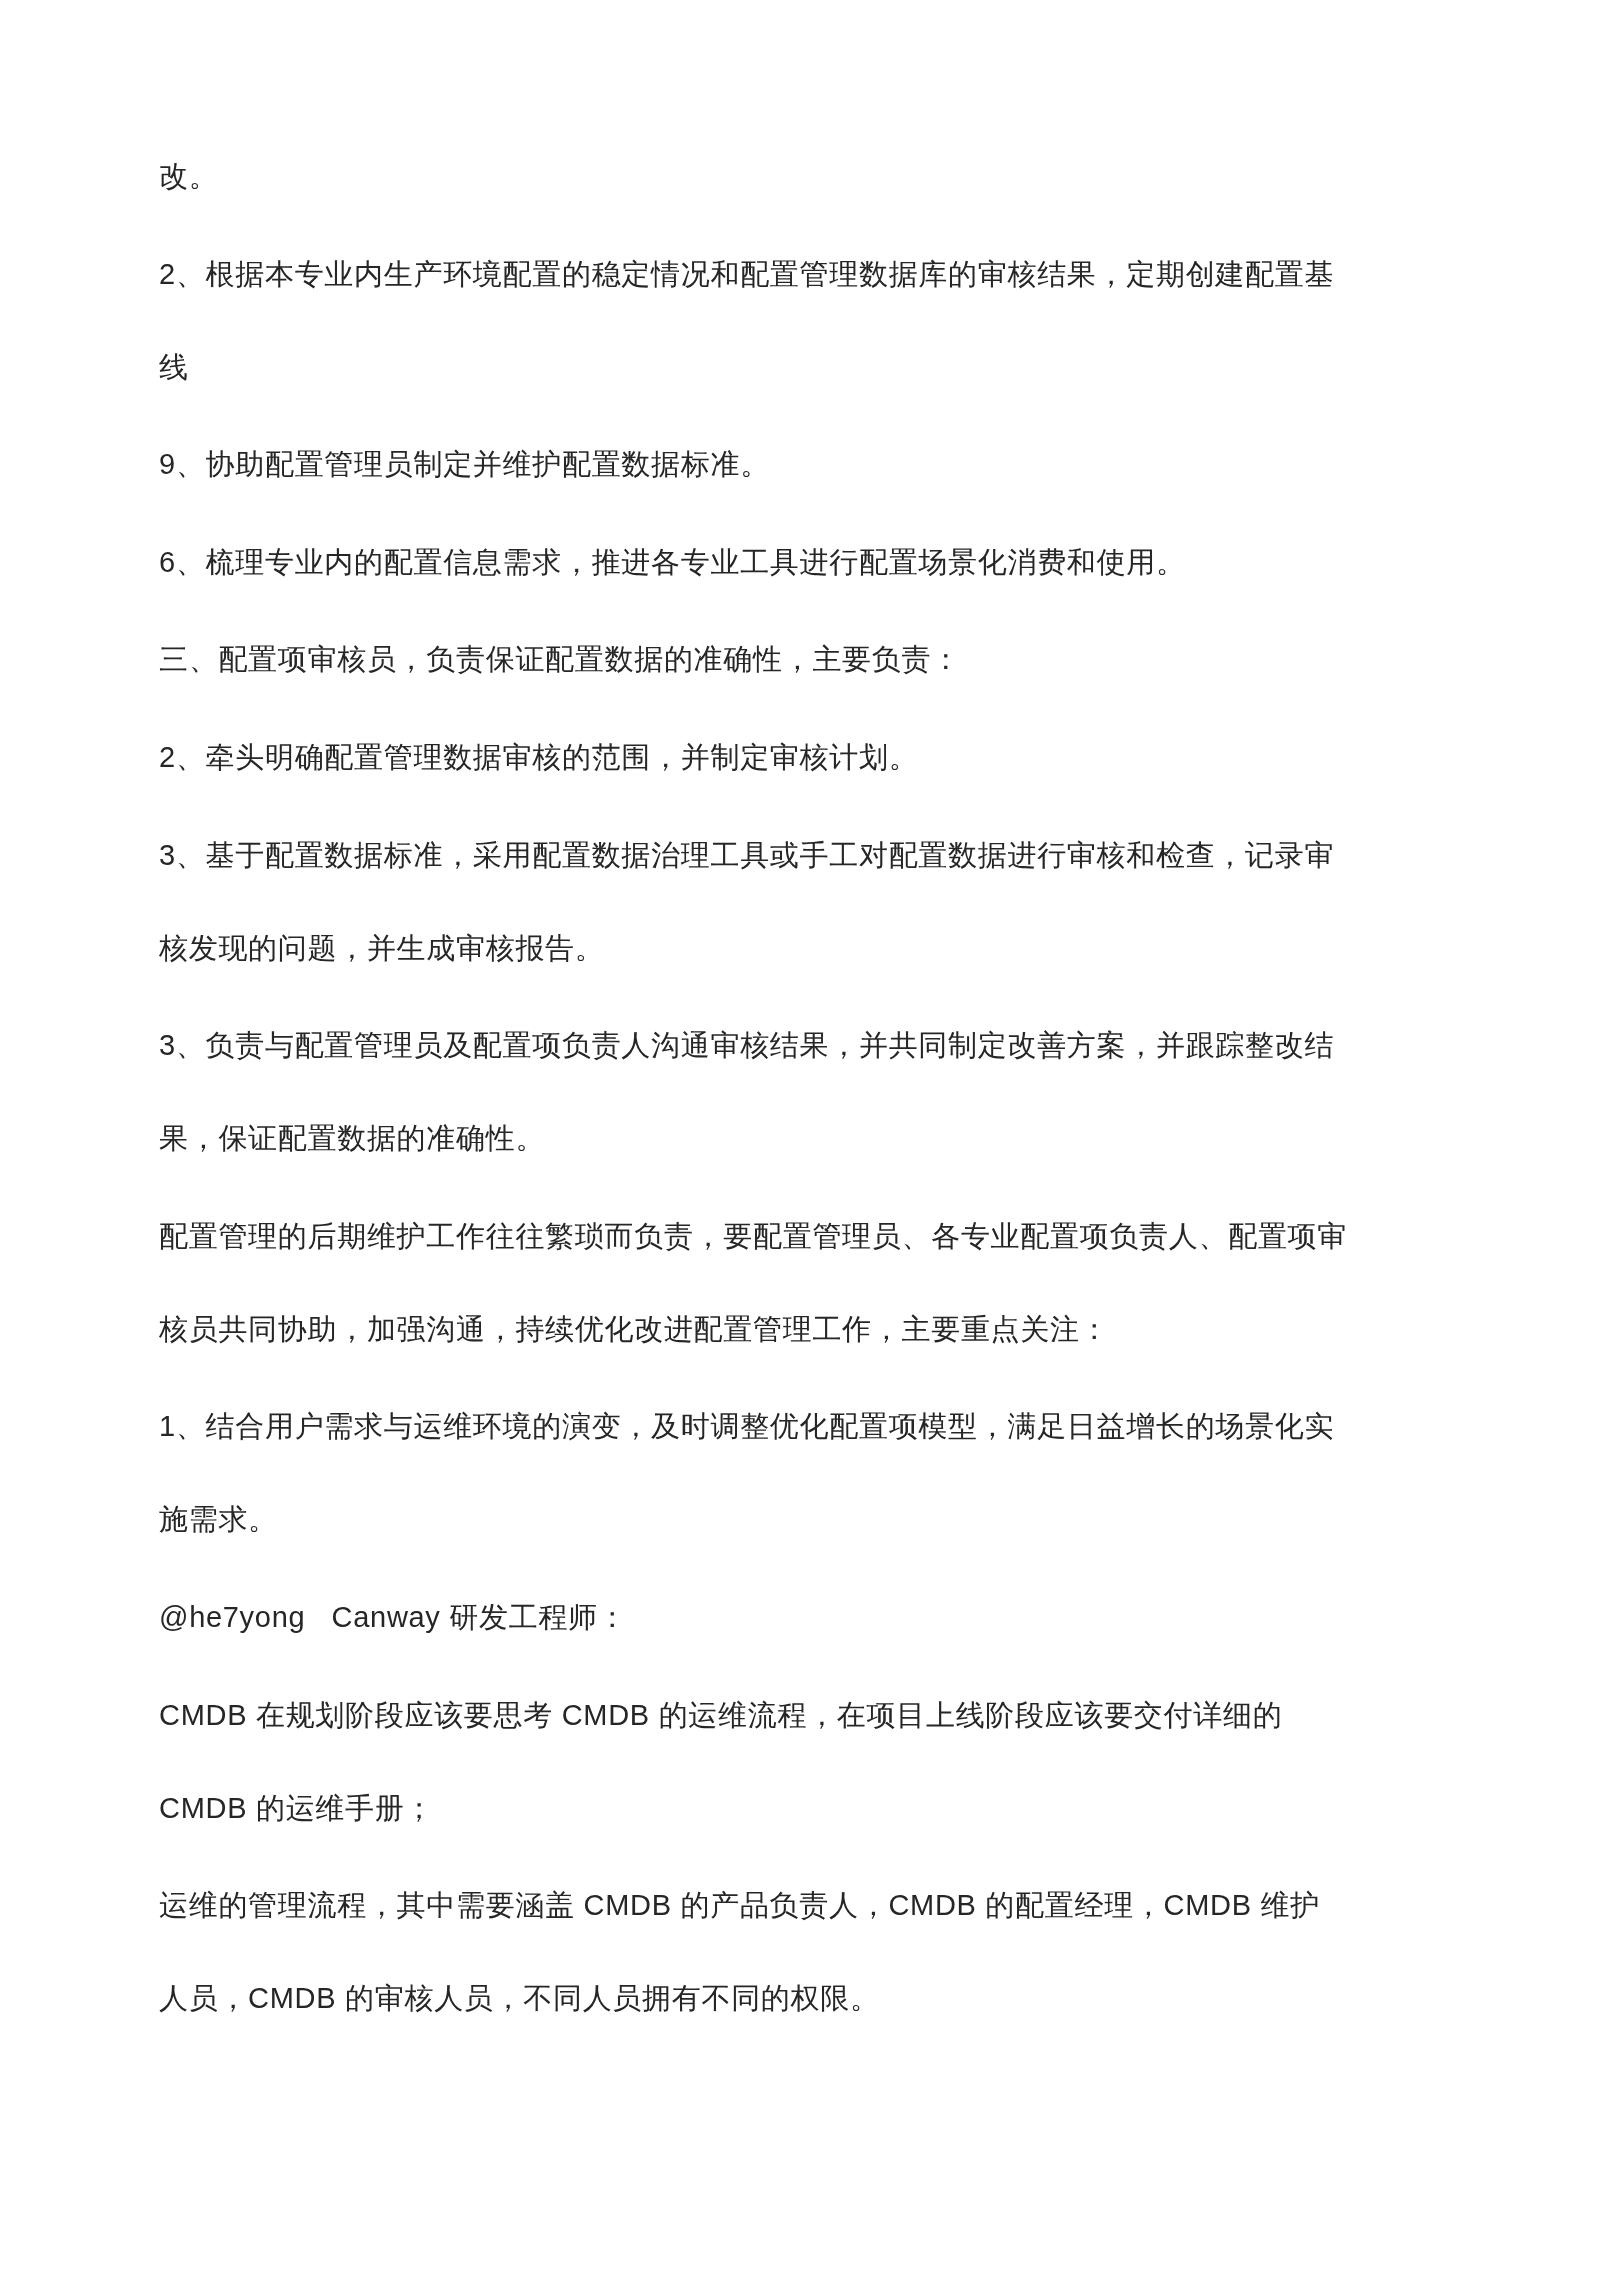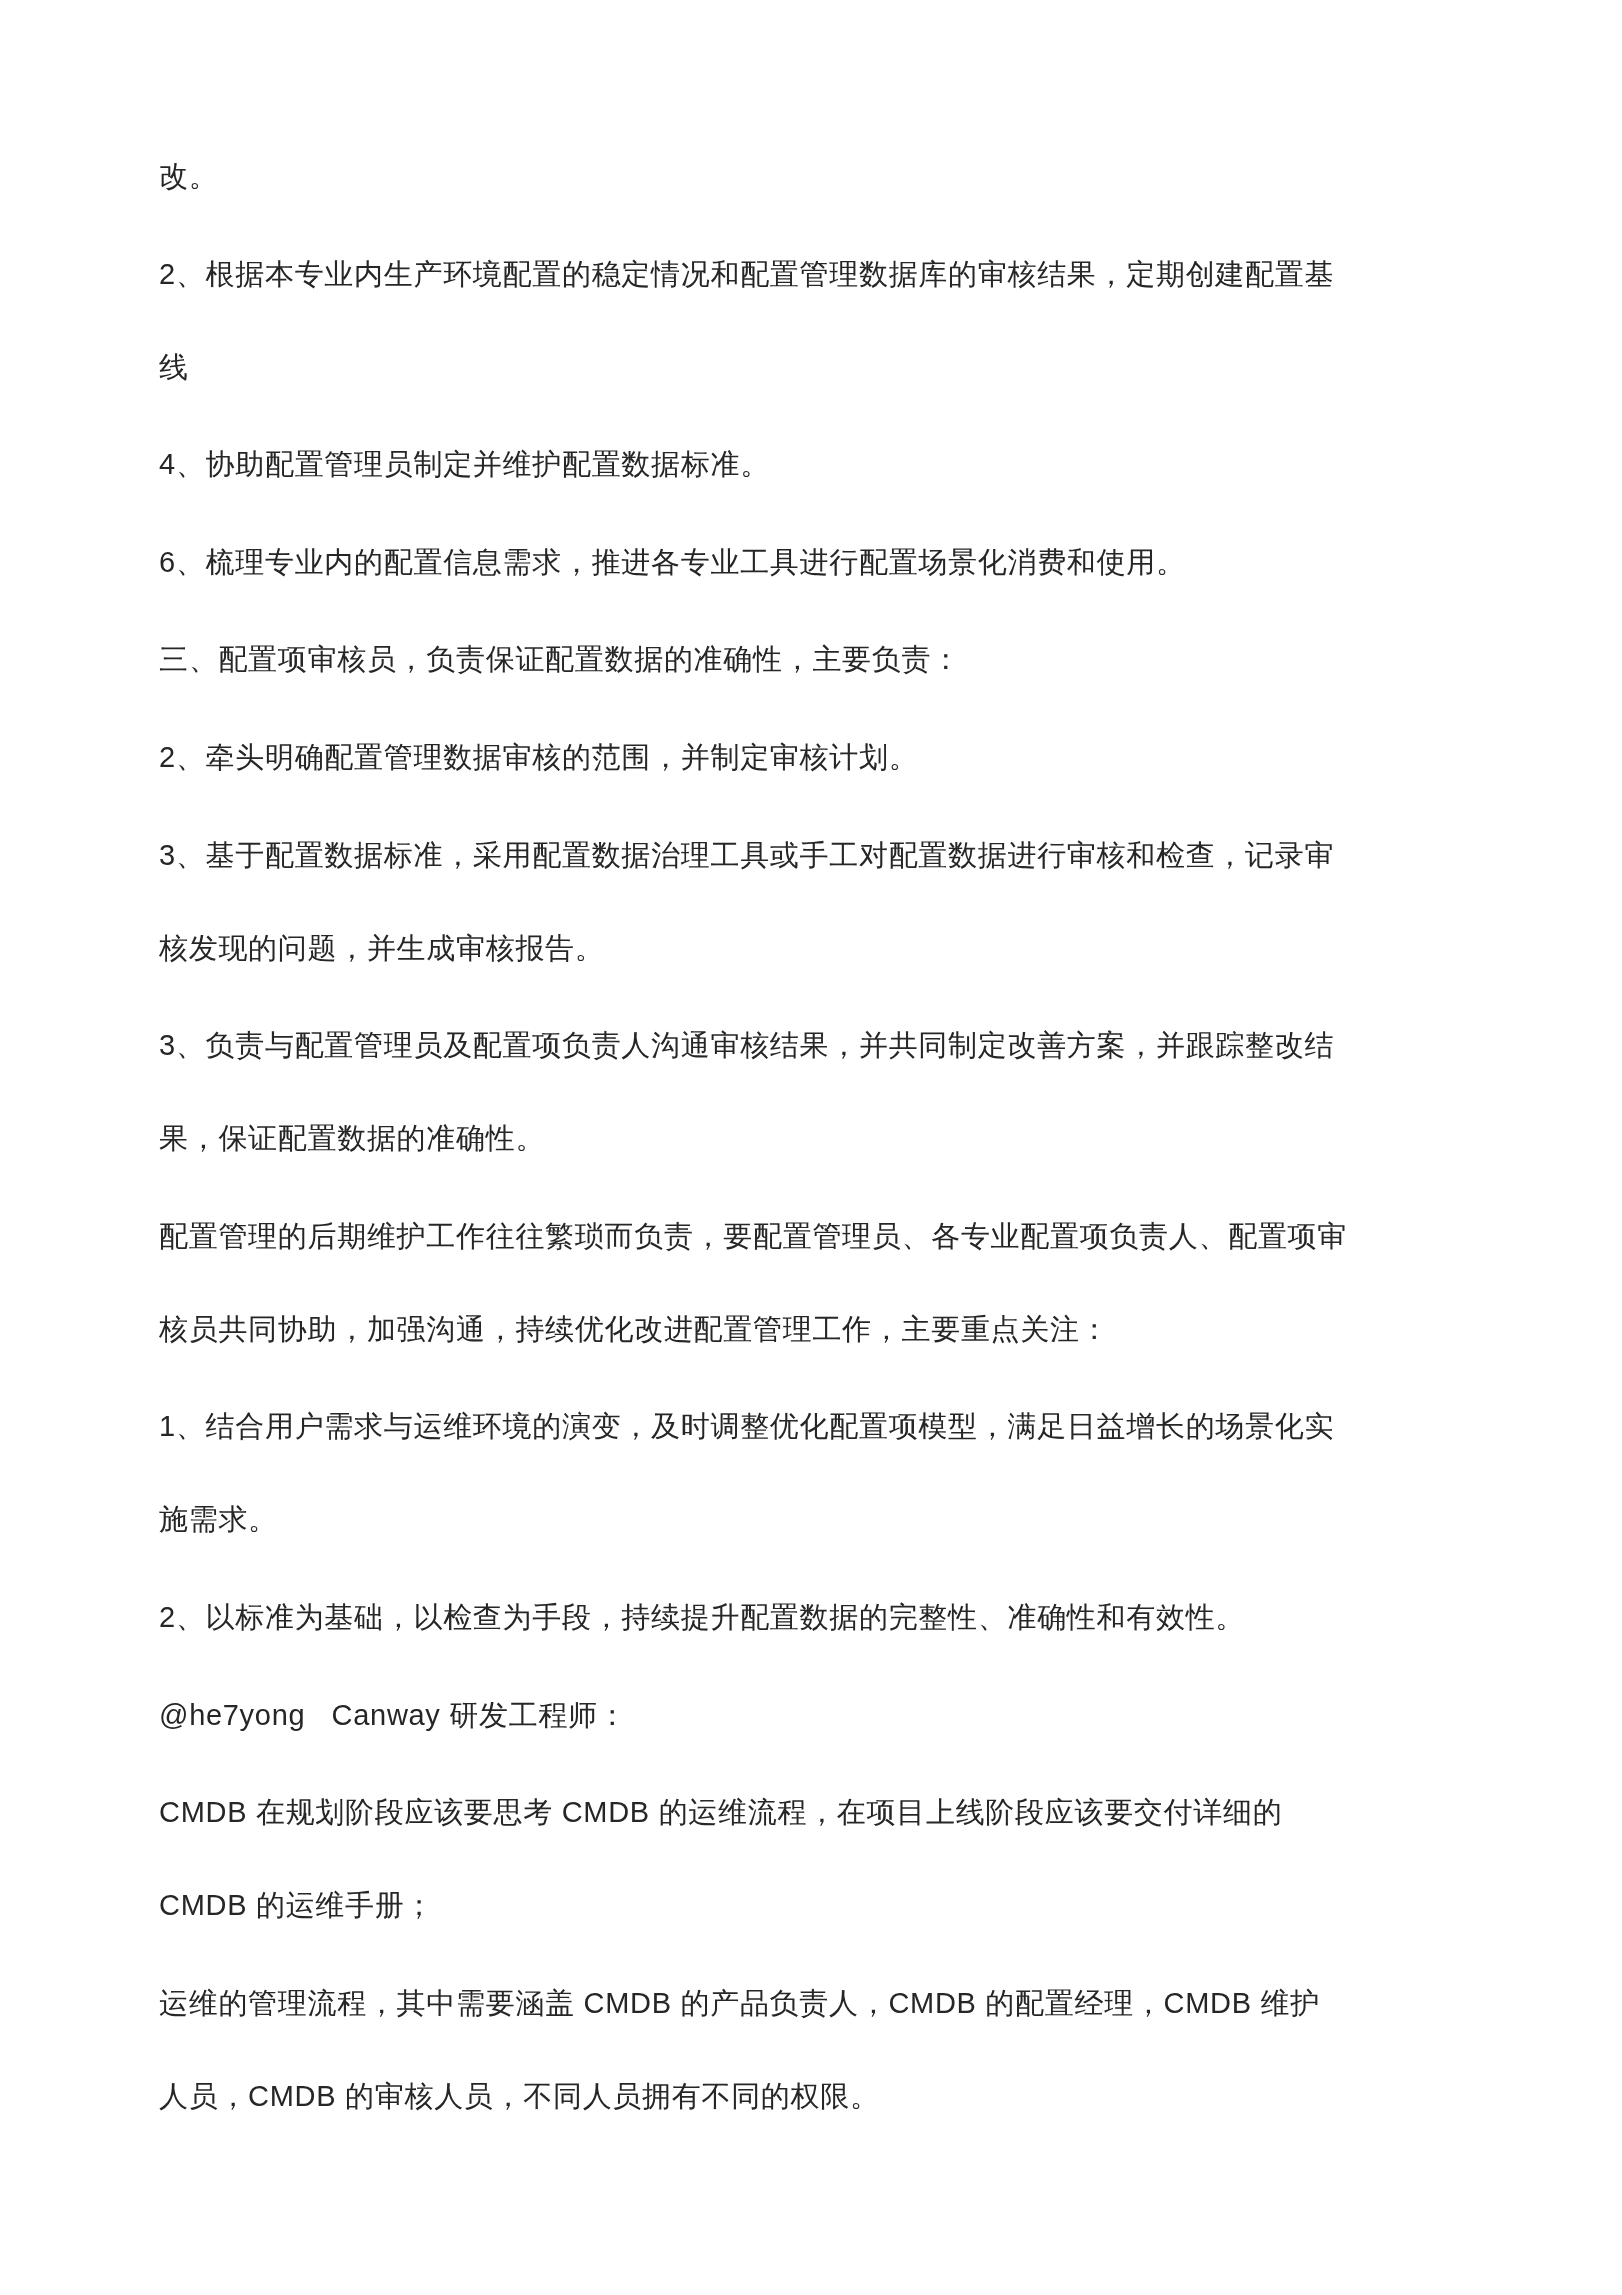--- a/index.html
+++ b/index.html
@@ -35,33 +35,32 @@
   }
 </style>
 </head>
 <body>
 
 <div class="page">
   <div class="content">
       <p class="para">改。</p>
       <p class="para">2、根据本专业内生产环境配置的稳定情况和配置管理数据库的审核结果，定期创建配置基
 线</p>
-      <p class="para">4、协助配置管理员制定并维护配置数据标准。</p>
+      <p class="para">9、协助配置管理员制定并维护配置数据标准。</p>
       <p class="para">6、梳理专业内的配置信息需求，推进各专业工具进行配置场景化消费和使用。</p>
       <p class="para">三、配置项审核员，负责保证配置数据的准确性，主要负责：</p>
       <p class="para">2、牵头明确配置管理数据审核的范围，并制定审核计划。</p>
       <p class="para">3、基于配置数据标准，采用配置数据治理工具或手工对配置数据进行审核和检查，记录审
 核发现的问题，并生成审核报告。</p>
       <p class="para">3、负责与配置管理员及配置项负责人沟通审核结果，并共同制定改善方案，并跟踪整改结
 果，保证配置数据的准确性。</p>
       <p class="para">配置管理的后期维护工作往往繁琐而负责，要配置管理员、各专业配置项负责人、配置项审
 核员共同协助，加强沟通，持续优化改进配置管理工作，主要重点关注：</p>
       <p class="para">1、结合用户需求与运维环境的演变，及时调整优化配置项模型，满足日益增长的场景化实
 施需求。</p>
-      <p class="para">2、以标准为基础，以检查为手段，持续提升配置数据的完整性、准确性和有效性。</p>
       <p class="para">@he7yong   Canway 研发工程师：</p>
       <p class="para">CMDB 在规划阶段应该要思考 CMDB 的运维流程，在项目上线阶段应该要交付详细的
 CMDB 的运维手册；</p>
       <p class="para">运维的管理流程，其中需要涵盖 CMDB 的产品负责人，CMDB 的配置经理，CMDB 维护
 人员，CMDB 的审核人员，不同人员拥有不同的权限。</p>
     </div>
 </div>
 
 
 </body></html>

